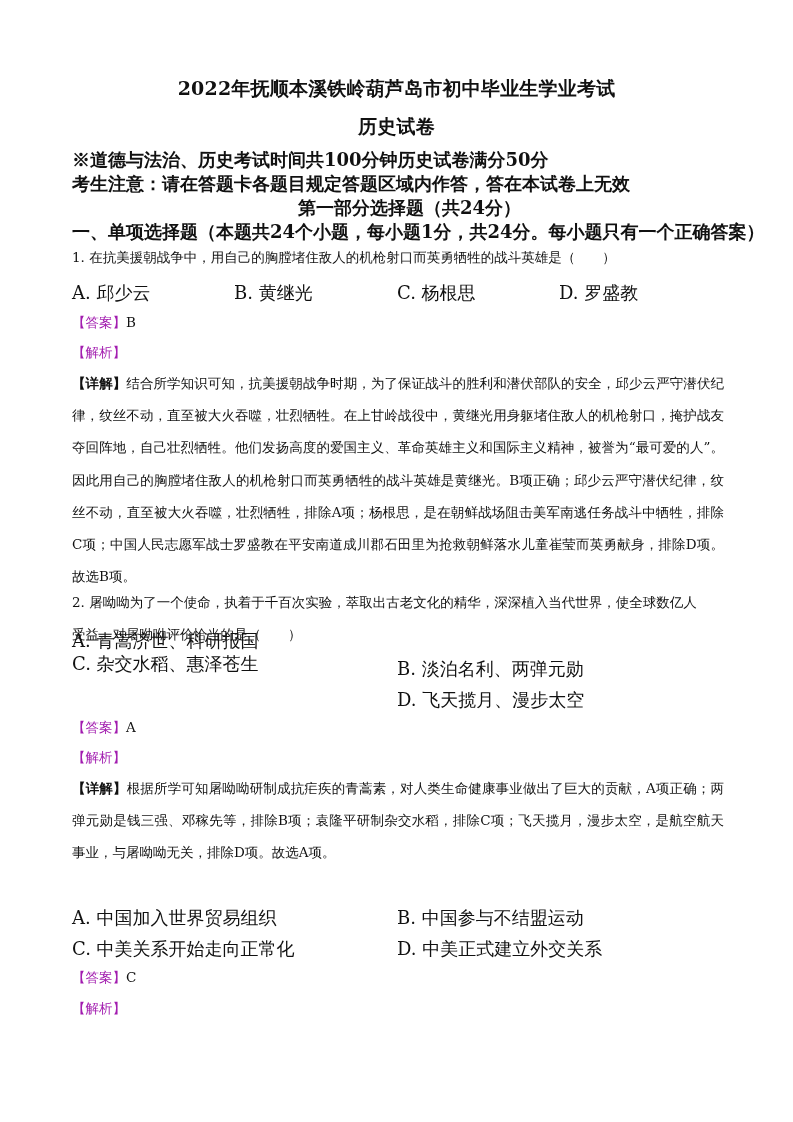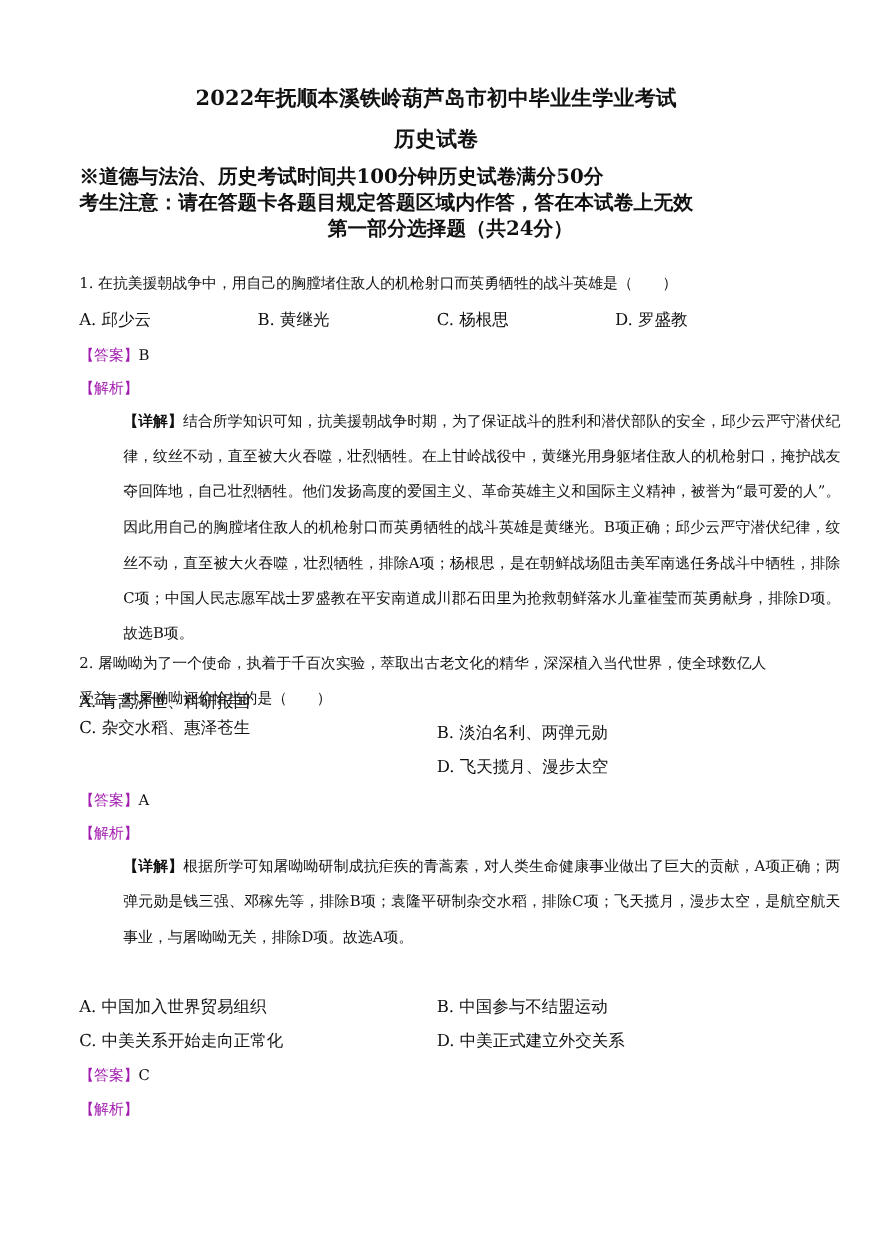--- a/index.html
+++ b/index.html
@@ -12,38 +12,39 @@
   .title {
     position: absolute; left: 0; width: 793px; text-align: center;
     font-weight: bold; font-size: 19px; letter-spacing: 0.2px;
   }
   .line {
     position: absolute; left: 72px; width: 660px;
     font-size: 13.5px; white-space: nowrap;
   }
   .bold { font-weight: bold; font-size: 18px; }
   .center { left: 13px; width: 793px; text-align: center; }
-  .opt { position: absolute; font-size: 15px; white-space: nowrap; }
+  .opt { position: absolute; font-size: 18px; white-space: nowrap; }
   .blue { color: #a21caf; }
   .para {
     position: absolute; left: 72px; width: 652px;
-    font-size: 13.5px; line-height: 32.2px; text-align: justify; margin-left: 40px;
+    font-size: 13.5px; line-height: 32.2px; text-align: justify;
   }
 </style>
 </head>
 <body>
 
 <div class="page">
 
   <div class="title" style="top:76px;">2022年抚顺本溪铁岭葫芦岛市初中毕业生学业考试</div>
   <div class="title" style="top:114px;">历史试卷</div>
 
   <div class="line bold" style="top:148px;">※道德与法治、历史考试时间共100分钟历史试卷满分50分</div>
   <div class="line bold" style="top:172px;">考生注意：请在答题卡各题目规定答题区域内作答，答在本试卷上无效</div>
   <div class="line bold center" style="top:196px;">第一部分选择题（共24分）</div>
+  <div class="line bold" style="top:220px;">一、单项选择题（本题共24个小题，每小题1分，共24分。每小题只有一个正确答案）</div>
 
   <div class="line" style="top:249px;">1. 在抗美援朝战争中，用自己的胸膛堵住敌人的机枪射口而英勇牺牲的战斗英雄是（　　）</div>
   <div class="opt" style="left:72px; top:281px;">A. 邱少云</div>
   <div class="opt" style="left:234px; top:281px;">B. 黄继光</div>
   <div class="opt" style="left:397px; top:281px;">C. 杨根思</div>
   <div class="opt" style="left:559px; top:281px;">D. 罗盛教</div>
 
   <div class="line" style="top:314px;">
     <span class="blue">【答案】</span><span>B</span>
   </div>

